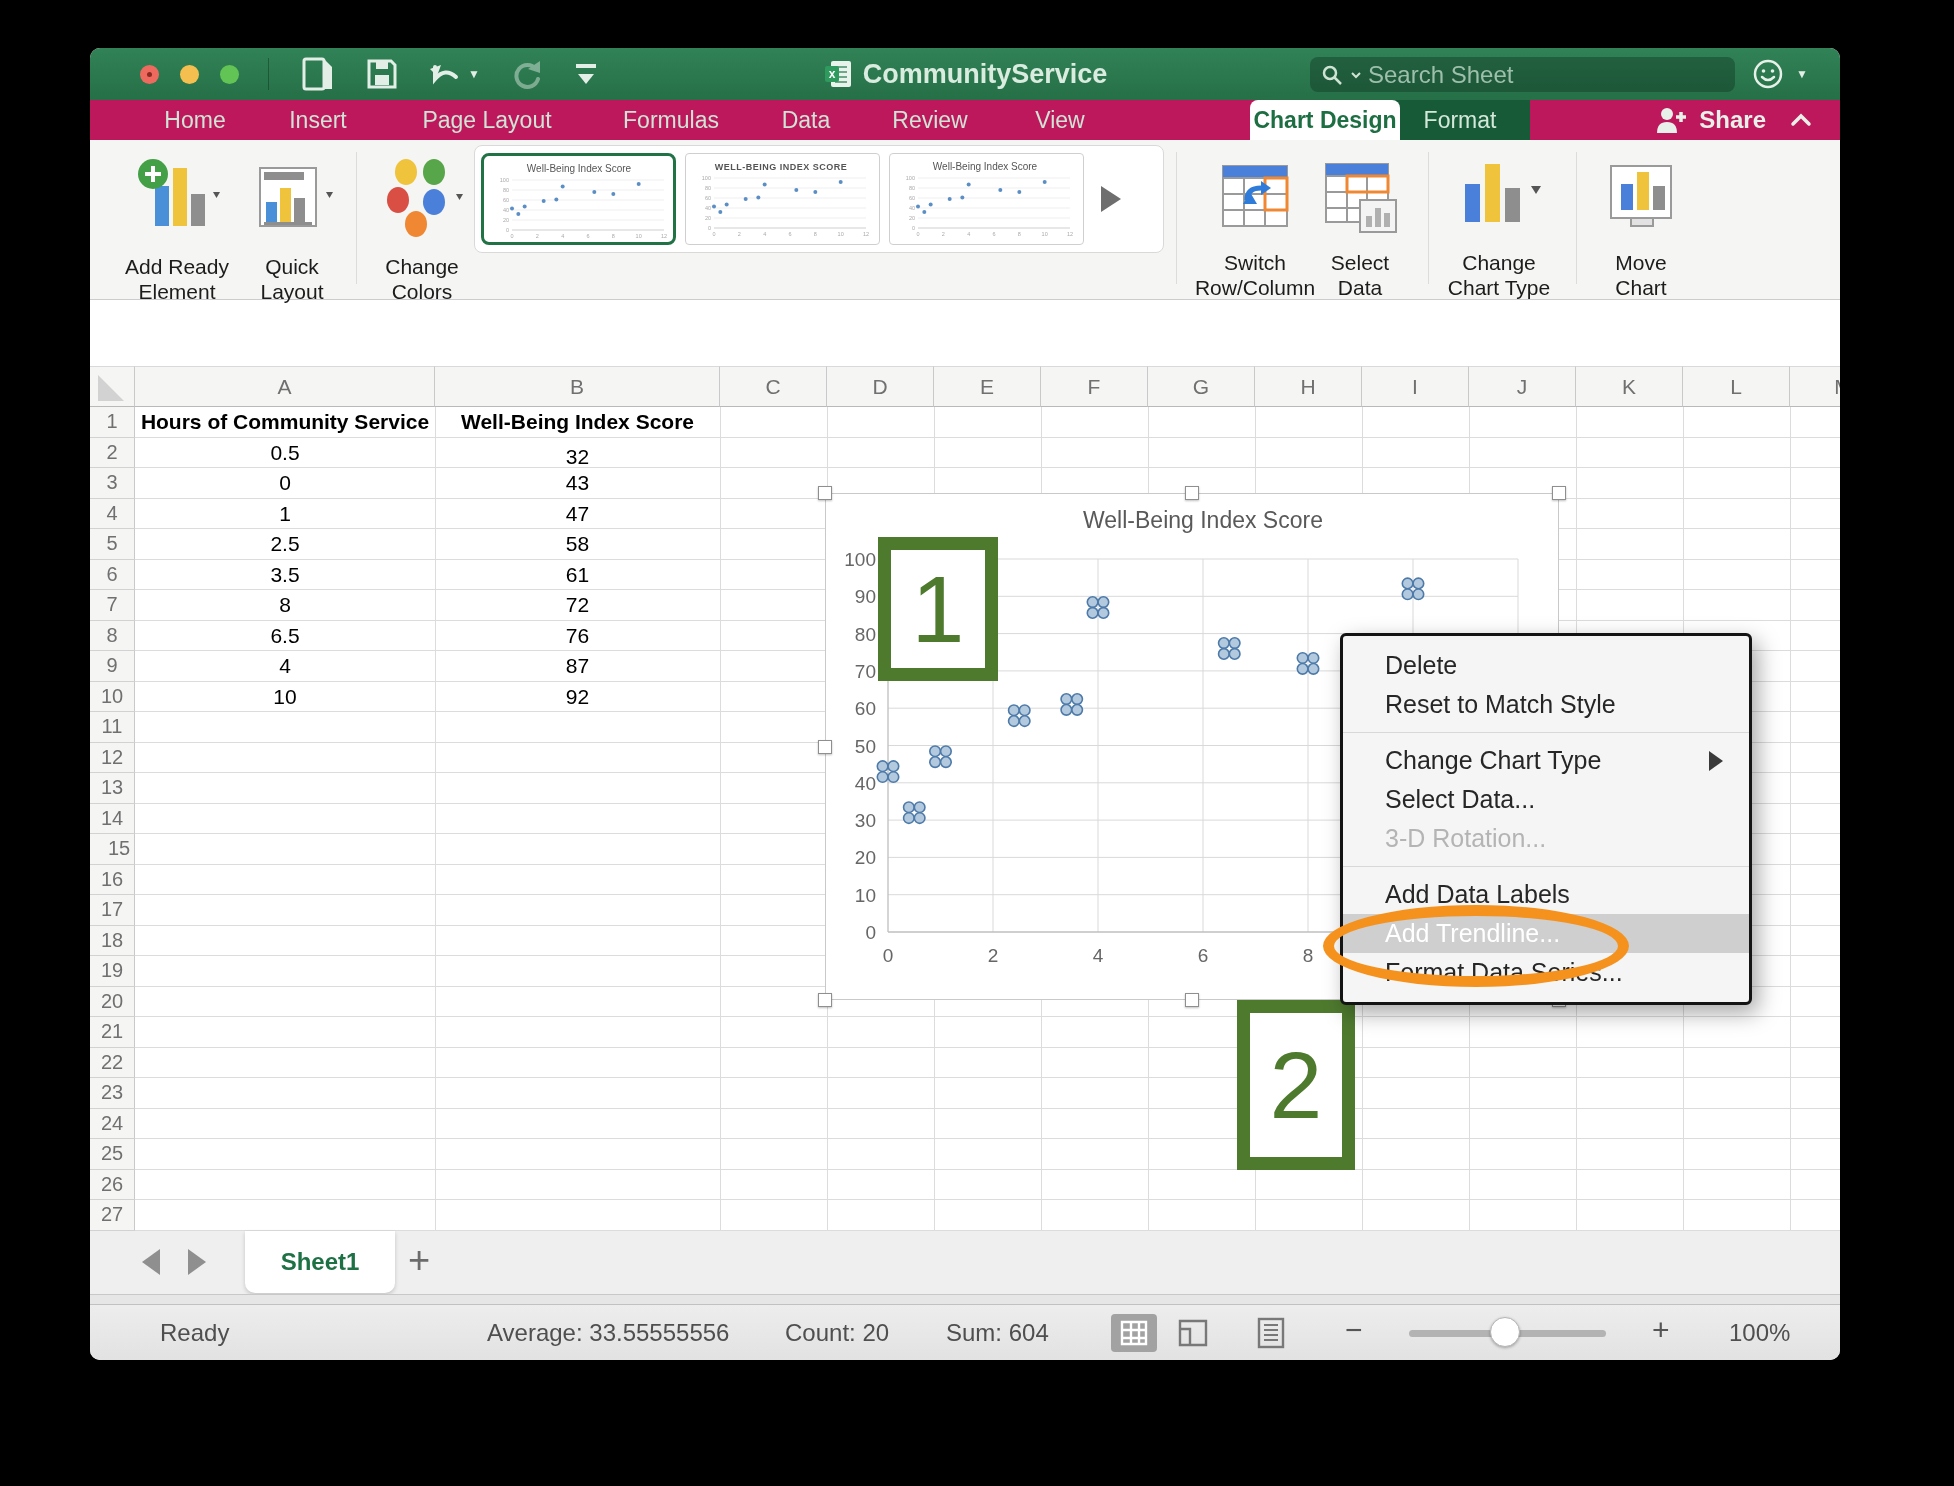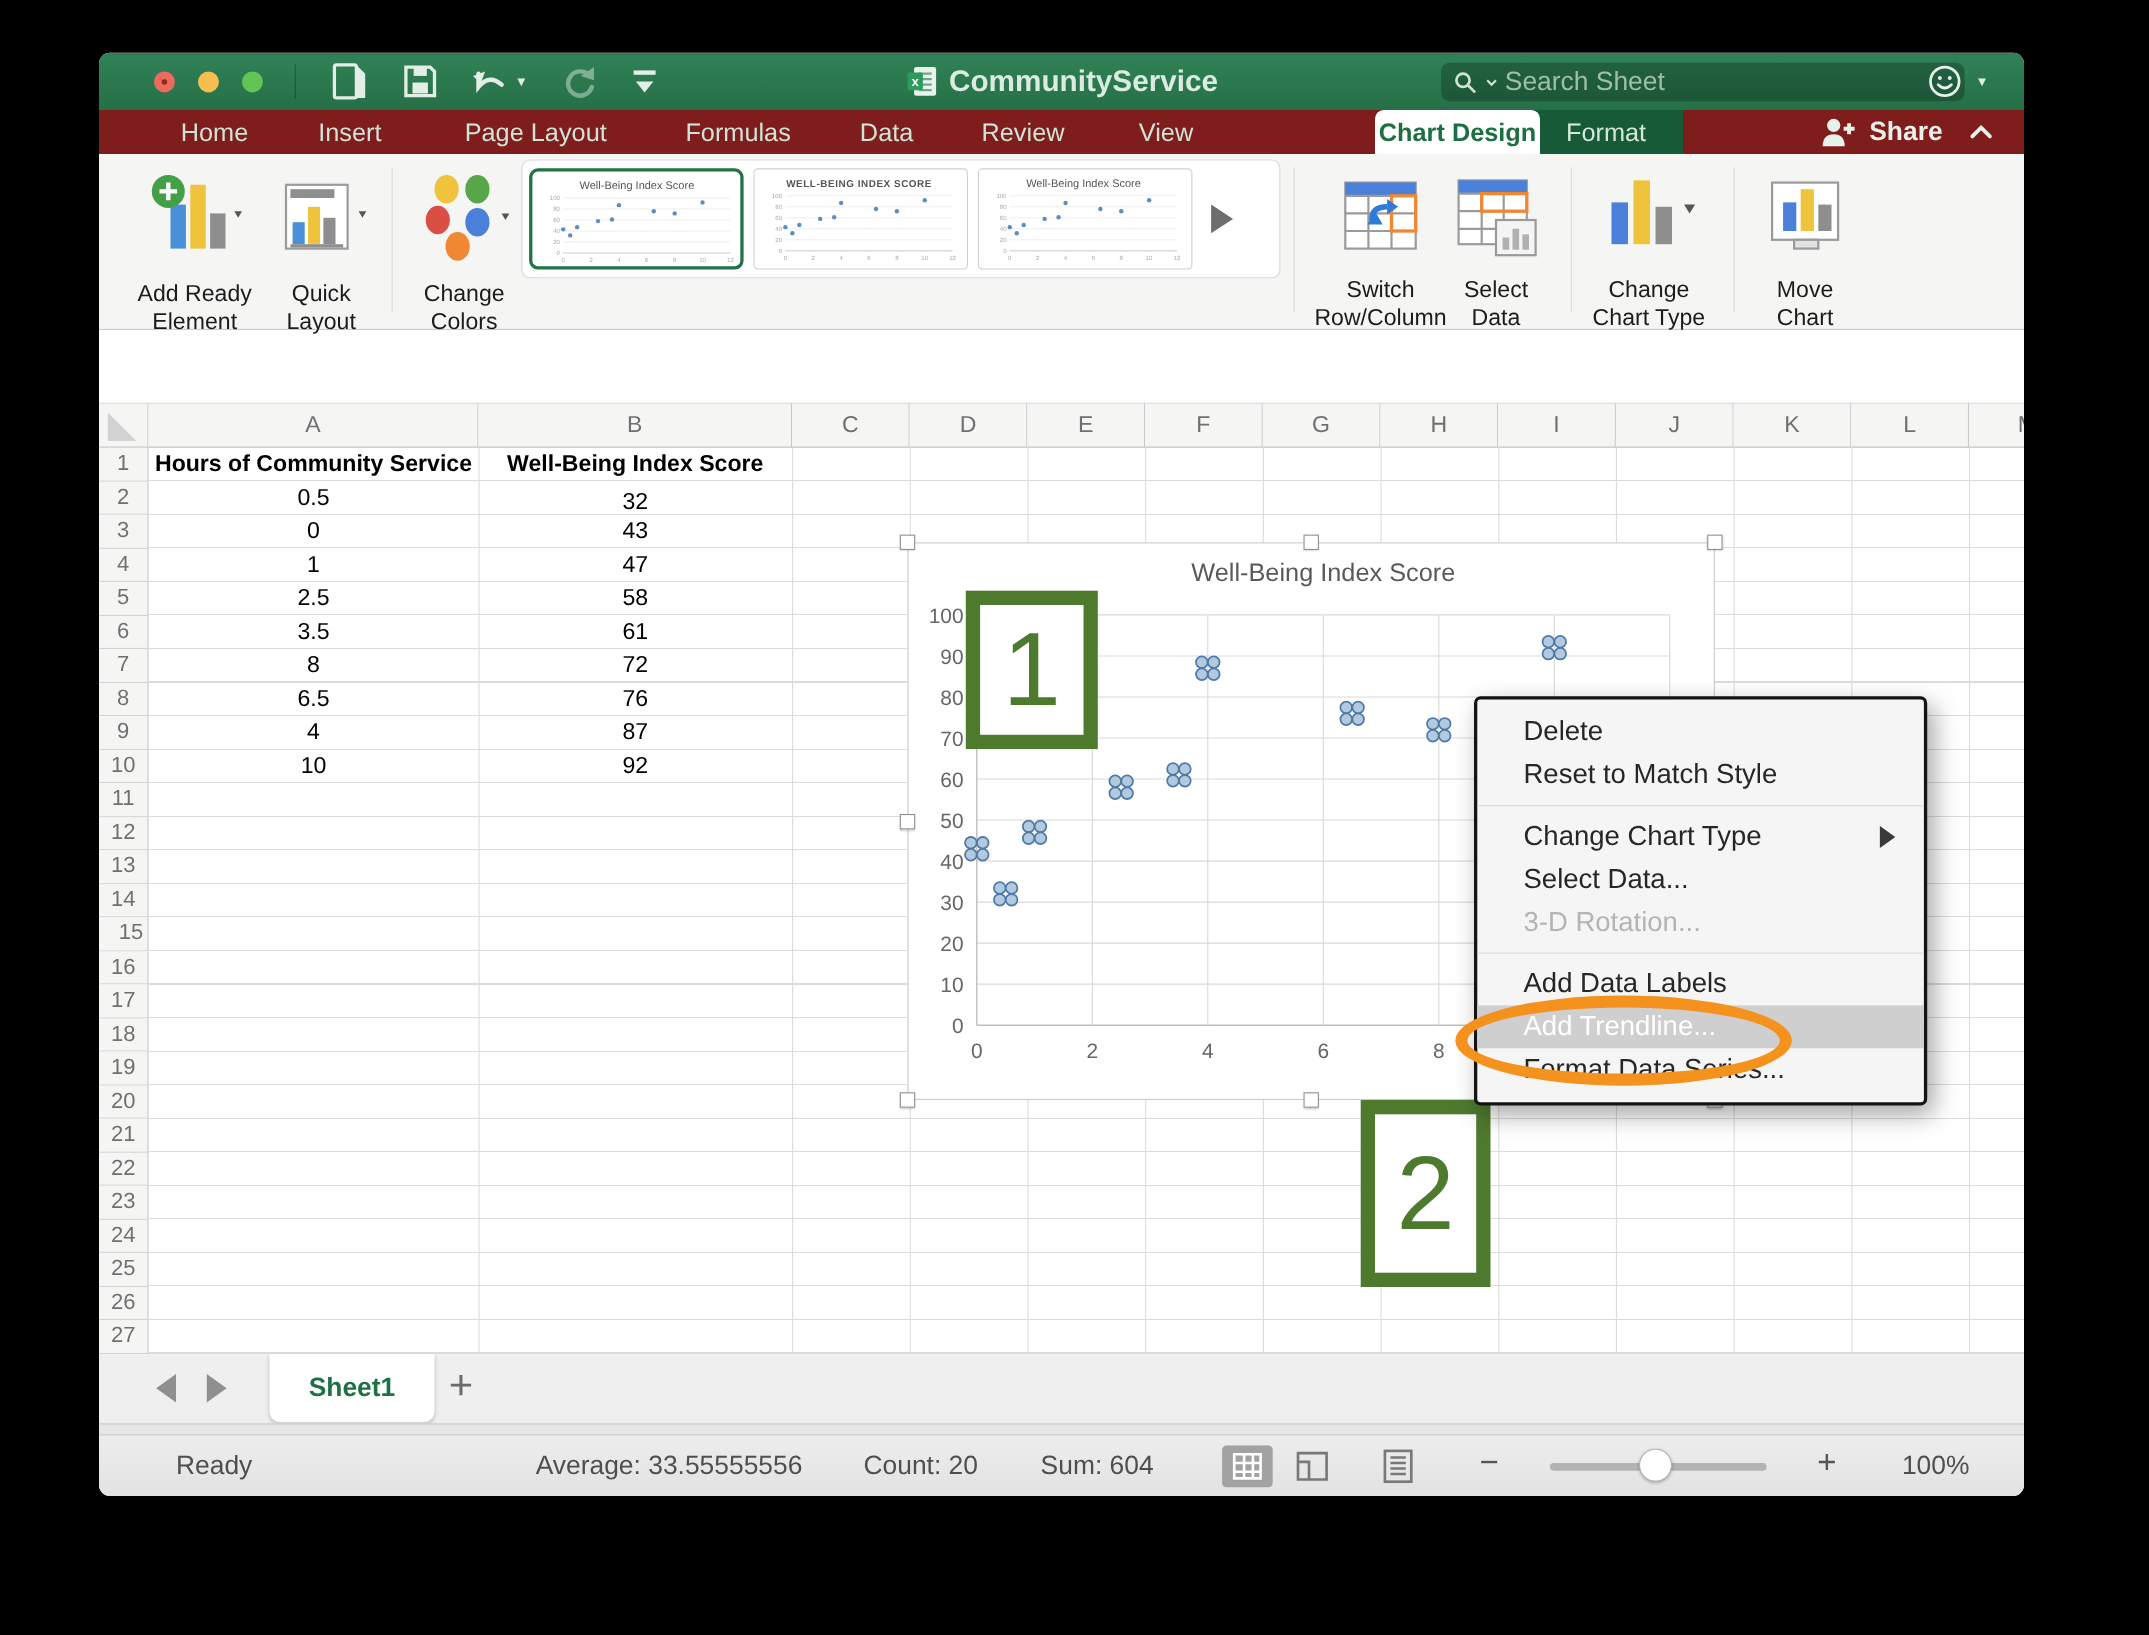--- a/index.html
+++ b/index.html
@@ -15,30 +15,30 @@
   .tl { position:absolute; top:17px; width:19px; height:19px; border-radius:50%; }
   .tl.red { left:50px; background:#ee6a5f; } .tl.red::after{content:""; position:absolute; left:7px; top:7px; width:5px;height:5px;border-radius:50%;background:#8a2b22;}
   .tl.yellow { left:90px; background:#f5bf4f; }
   .tl.green { left:130px; background:#61c454; }
   .tb-div { position:absolute; left:178px; top:10px; width:1px; height:32px; background:rgba(0,0,0,.28); }
   .tb-ico { position:absolute; top:9px; height:34px; color:#e3eee6; display:flex; align-items:center; }
   .tb-caret { color:#e3eee6; font-size:12px; margin-left:6px; }
   .doc-title { position:absolute; left:0; right:0; top:0; height:52px; display:flex;
                align-items:center; justify-content:center; gap:10px; color:#d9ecdf;
                font-size:27px; font-weight:700; pointer-events:none; }
-  .searchbox { position:absolute; left:1220px; top:9px; width:476px; height:35px;
+  .searchbox { position:absolute; left:1220px; top:9px; width:425px; height:35px;
                background:rgba(10,40,25,.35); border-radius:8px; display:flex; align-items:center;
                padding:10px 10px; gap:6px; }
   .searchbox input { background:transparent; border:none; outline:none; color:#cfe3d4;
                font-size:24px; width:320px; font-family:"Liberation Sans",sans-serif; }
   .searchbox input::placeholder { color:#9dbfab; }
   .smiley { position:absolute; left:1662px; top:10px; display:flex; align-items:center; gap:6px; }
 
   
-  .tabrow { position:absolute; left:0; top:52px; width:100%; height:40px; background:#7f1d1d; }
+  .tabrow { position:absolute; left:0; top:52px; width:100%; height:40px; background:#be185d; }
   .tabrow .tab { position:absolute; top:0; height:40px; line-height:40px; color:#cfe4d6;
                  font-size:23px; transform:translateX(-50%); white-space:nowrap; cursor:default; }
   .ctx-block { position:absolute; left:1300px; top:0; width:140px; height:40px; background:#175a37; }
   .tab-active { position:absolute; left:1160px; top:0; width:150px; height:40px; background:#fff;
                 border-radius:8px 8px 0 0; color:#1d6f43; font-size:23px; font-weight:700;
                 display:flex; align-items:center; justify-content:center; white-space:nowrap; padding:0 8px; }
   .tab-format { position:absolute; left:1370px; top:0; height:40px; line-height:40px; color:#d4e8da;
                 font-size:23px; transform:translateX(-50%);text-align:center; }
   .share-grp { position:absolute; right:28px; top:0; height:40px; display:flex; align-items:center;
                gap:10px; color:#e7f1ea; font-size:24px; font-weight:700; }

